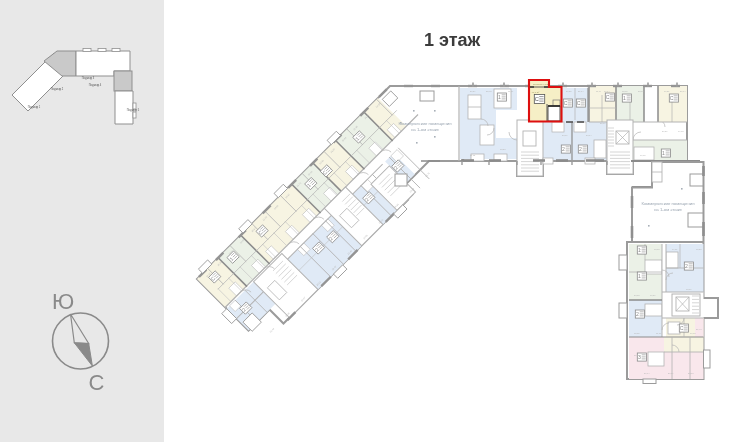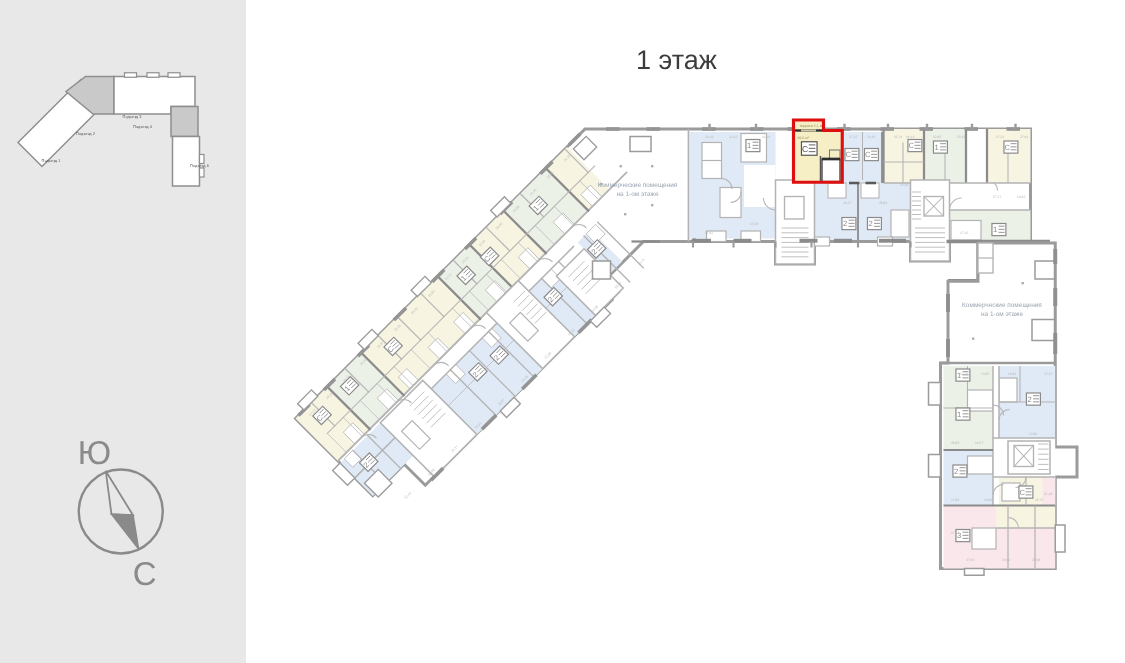--- a/index.html
+++ b/index.html
@@ -1,17 +1,17 @@
 <!DOCTYPE html>
 <html lang="ru"><head><meta charset="utf-8"><title>1 этаж</title>
 <style>
 html,body{margin:0;padding:0;width:750px;height:442px;background:#ffffff;overflow:hidden;
 font-family:"Liberation Sans",sans-serif;}
 #sidebar{position:absolute;left:0;top:0;width:164px;height:442px;background:#e8e8e8;}
-#title{position:absolute;left:424px;top:30px;font-size:18px;color:#3c3c3c;}
+#title{position:absolute;left:424px;top:30px;font-size:18px;color:#3c3c3c;font-weight:bold;}
 svg{position:absolute;left:0;top:0;}
 svg text{font-family:"Liberation Sans",sans-serif;}
 </style></head>
 <body>
 
 <div id="sidebar"></div>
 
 <div id="title">1 этаж</div>
 
 <svg width="164" height="442" viewBox="0 0 164 442">

